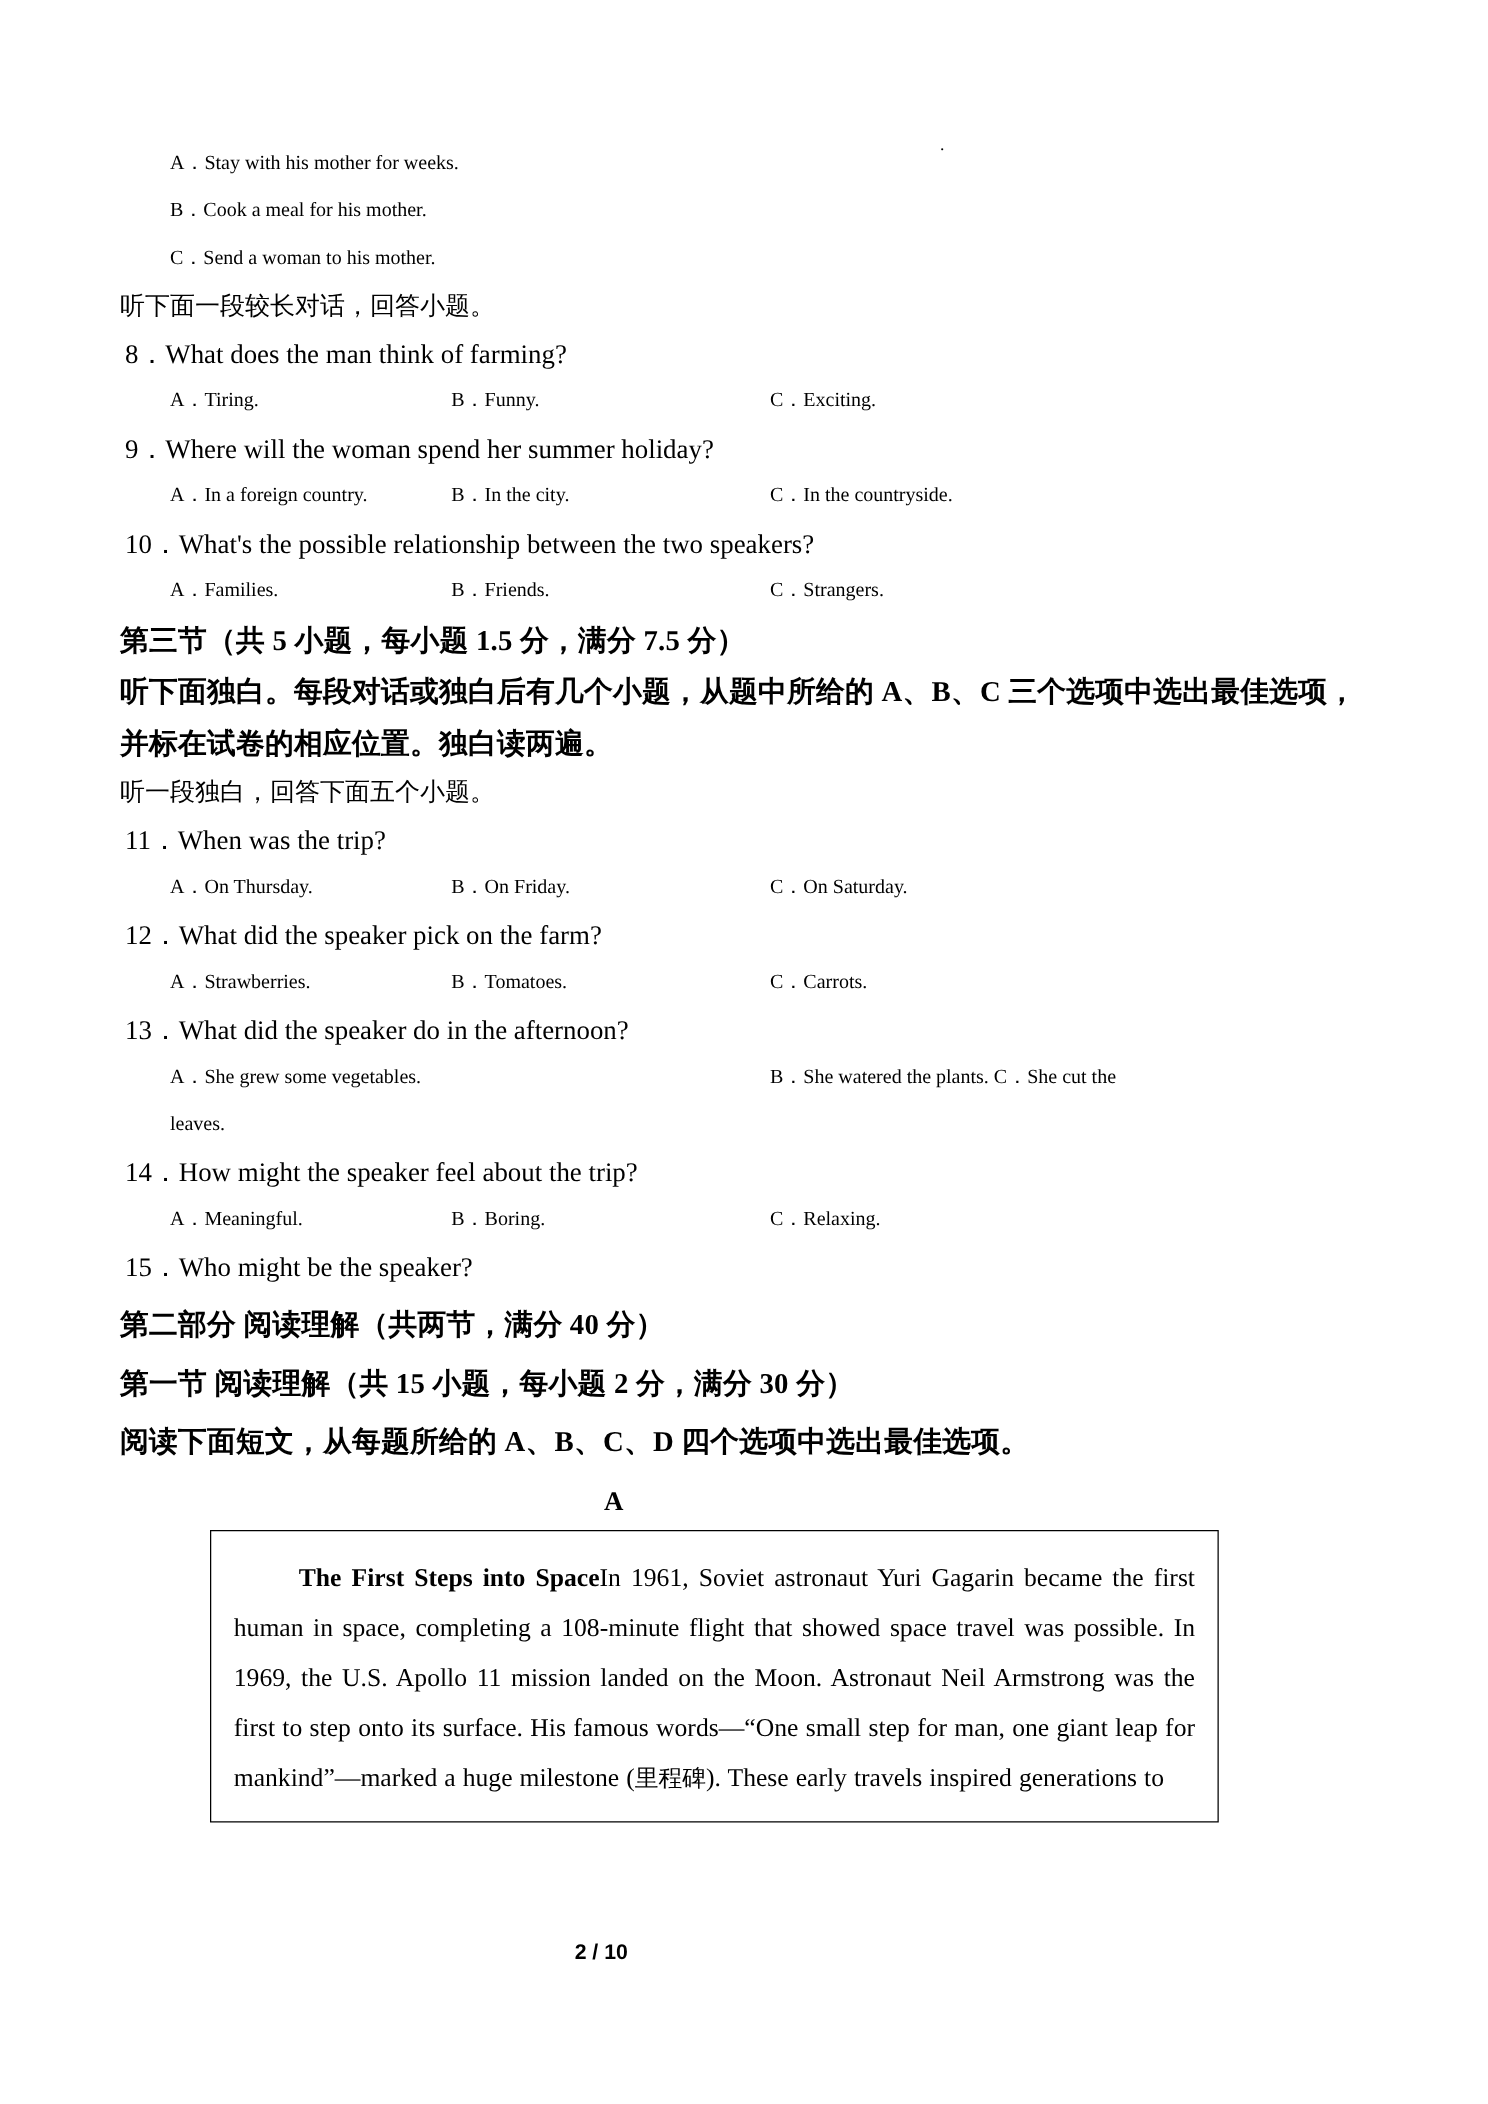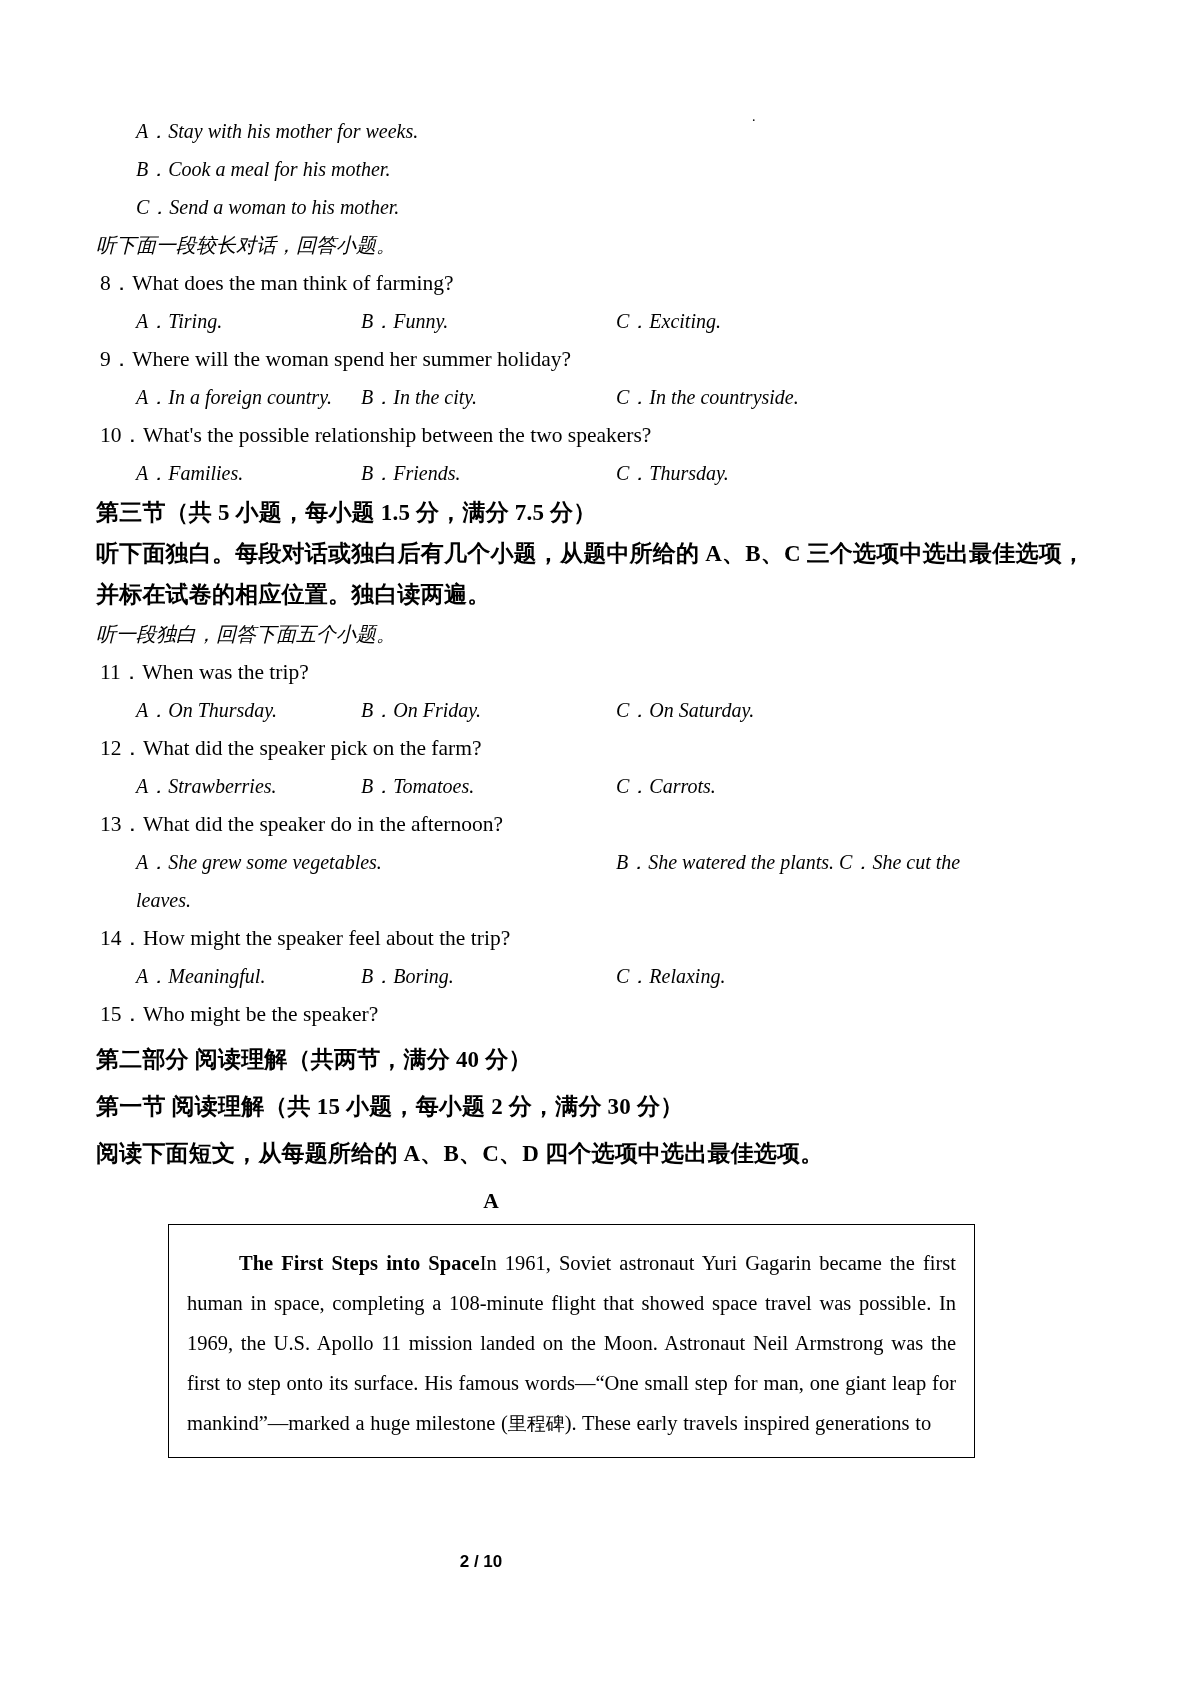--- a/index.html
+++ b/index.html
@@ -36,39 +36,37 @@
   }
   .q-stem {
     font-size: 21.5px;
     line-height: 38px;
     margin: 0;
     padding-left: 4px;
   }
   .opt-row {
     position: relative;
     height: 38px;
-    font-size: 20px;
+    font-size: 16px;
     line-height: 38px;
-    font-style: italic;
   }
   .opt {
     position: absolute;
     top: 0;
     white-space: nowrap;
   }
   .opt.c1 { left: 40px; }
   .opt.c2 { left: 265px; }
   .opt.c3 { left: 520px; }
 
   .note-cn {
     font-size: 20px;
     line-height: 38px;
     margin: 0;
     font-family: "Liberation Serif", "DejaVu Serif", serif;
-    font-style: italic;
   }
 
   .bold-cn {
     font-size: 23px;
     line-height: 41px;
     font-weight: bold;
     margin: 0;
     letter-spacing: 0.2px;
   }
   .bold-cn.wrap {
@@ -156,21 +154,21 @@
     <div class="opt-row">
       <span class="opt c1">A．In a foreign country.</span>
       <span class="opt c2">B．In the city.</span>
       <span class="opt c3">C．In the countryside.</span>
     </div>
 
     <p class="q-stem">10．What's the possible relationship between the two speakers?</p>
     <div class="opt-row">
       <span class="opt c1">A．Families.</span>
       <span class="opt c2">B．Friends.</span>
-      <span class="opt c3">C．Thursday.</span>
+      <span class="opt c3">C．Strangers.</span>
     </div>
 
     <p class="bold-cn">第三节（共 5 小题，每小题 1.5 分，满分 7.5 分）</p>
     <p class="bold-cn wrap">听下面独白。每段对话或独白后有几个小题，从题中所给的 A、B、C 三个选项中选出最佳选项，并标在试卷的相应位置。独白读两遍。</p>
 
     <p class="note-cn">听一段独白，回答下面五个小题。</p>
 
     <p class="q-stem">11．When was the trip?</p>
     <div class="opt-row">
       <span class="opt c1">A．On Thursday.</span>

